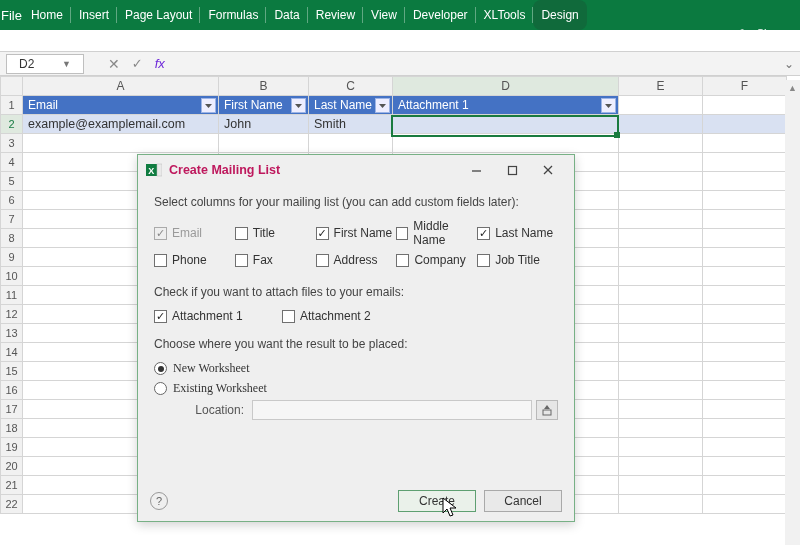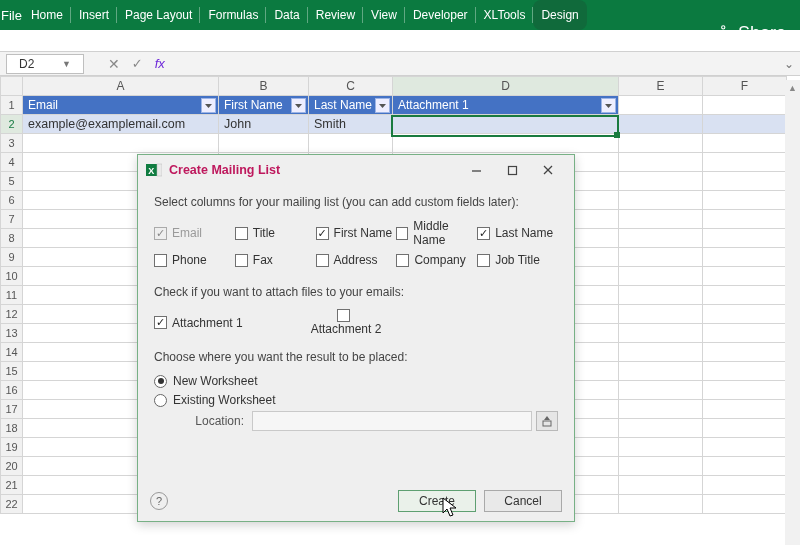--- a/index.html
+++ b/index.html
@@ -45,21 +45,21 @@
     right:0; top:7px; height:16px; width:1px;
     background: rgba(255,255,255,0.35);
   }
   .tab:last-child::after{display:none;}
   .tab.active { background: #106a3b; border-radius: 8px; }
   .share {
     margin-left: auto;
     display: flex;
     align-items: flex-start;
     padding: 0 14px;
-    font-size: 18px;
+    font-size: 11px;
     margin-top: 36px;
   }
   .share svg { margin-right: 5px; }
 
   
   .fbar {
     height: 24px;
     background: #f3f3f3;
     display: flex;
     align-items: center;
@@ -184,21 +184,21 @@
     display:flex; align-items:center; justify-content:center;
     font-size:10px; line-height:1;
   }
   .chk.disabled { color:#9a9a9a; }
   .chk.disabled .box { background:#eee; border-color:#aaa; color:#888;}
   .chk .box.checked::after{
     content:"✓"; color:#222; font-size:11px;
   }
   .chk.disabled .box.checked::after{ color:#888; }
 
-  .radio-row { display:flex; align-items:center; margin:5px 0 4px 0;}
+  .radio-row { display:flex; align-items:center; margin:5px 0 4px 0;font-family:Liberation Serif, serif;}
   .radio {
     width:13px; height:13px; border:1px solid #666; border-radius:50%;
     margin-right:6px; display:flex; align-items:center; justify-content:center;
     background:#fff;
   }
   .radio.on::after{content:""; width:6px; height:6px; border-radius:50%; background:#333;}
   .loc-row { display:flex; align-items:center; margin:4px 0 0 30px;}
   .loc-label { width:60px; text-align:right; margin-right:8px; color:#555;}
   .loc-input {
     flex:1; height:20px; background:#f6f6f6;
@@ -638,21 +638,21 @@
           <span>Job Title</span>
         </div>
       </div>
 
     <div class="dlg-text" style="margin-top:18px">Check if you want to attach files to your emails:</div>
     <div class="chk-row" id="attach-row">
         <div class="chk" style="width: 128px;">
           <span class="box checked"></span>
           <span>Attachment 1</span>
         </div>
-        <div class="chk" style="width: 128px; flex-direction: column;">
+        <div class="chk" style="width: 128px;">
           <span class="box"></span>
           <span>Attachment 2</span>
         </div>
       </div>
 
     <div class="dlg-text" style="margin-top:14px">Choose where you want the result to be placed:</div>
     <div class="radio-row">
       <div class="radio on"></div>
       <span>New Worksheet</span>
     </div>

